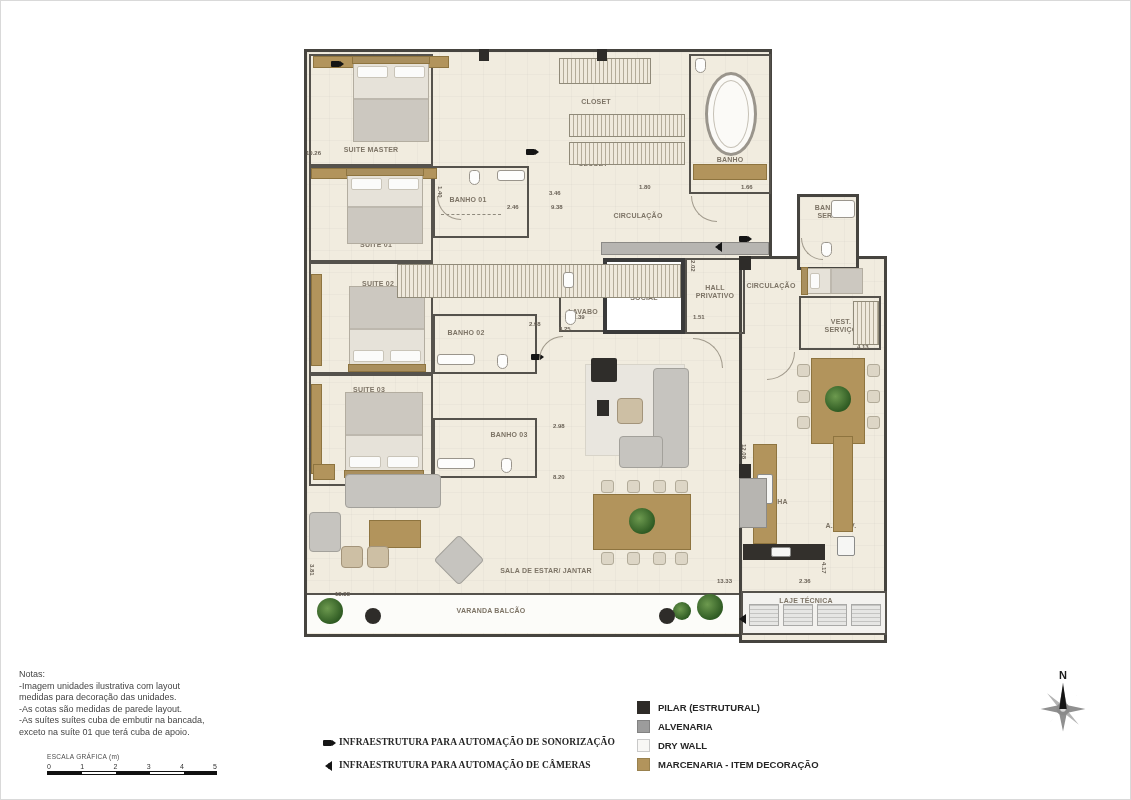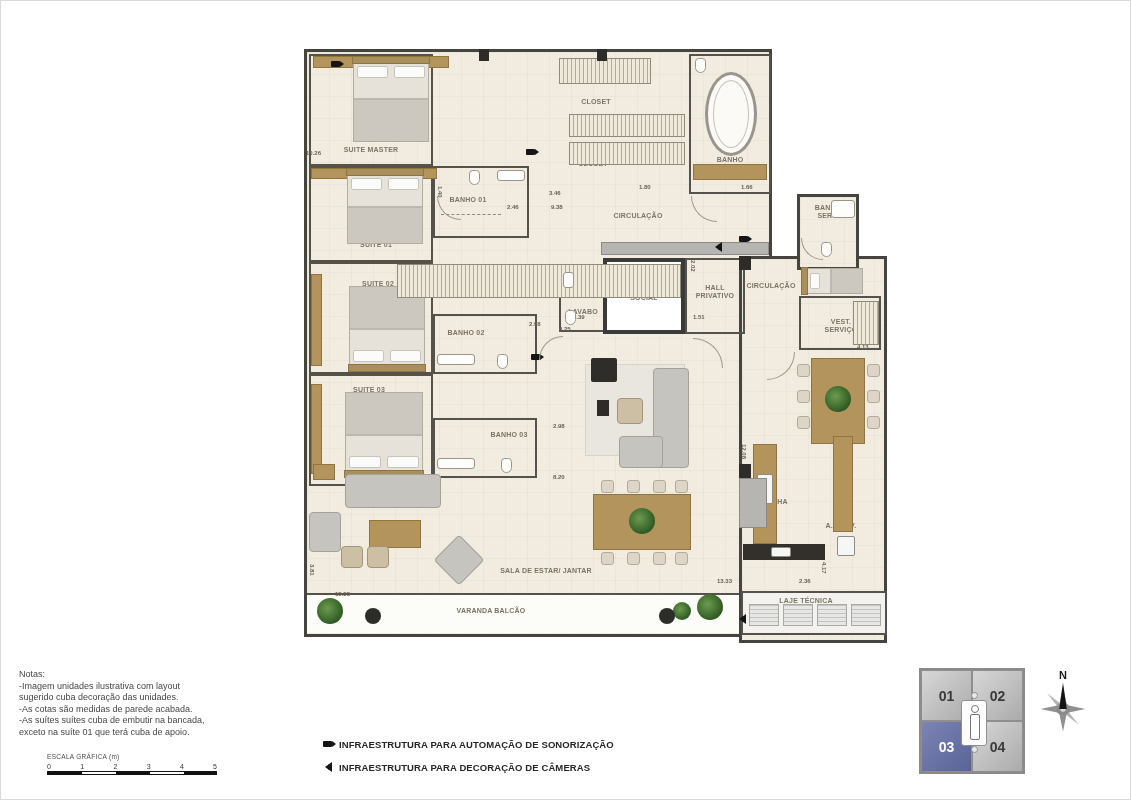--- a/index.html
+++ b/index.html
@@ -63,21 +63,21 @@
 
   
   .notes { position:absolute; left:18px; top:668px; width:290px; font-size:9px; color:#454545; line-height:11.5px; }
   .scale { position:absolute; left:46px; top:752px; width:180px; }
   .scale .slabel { font-size:6.5px; color:#4a4a4a; letter-spacing:.3px; }
   .scale .ticks { display:flex; justify-content:space-between; width:170px; margin-top:3px; font-size:7px; color:#333; }
   .scale .bar { width:170px; height:4px; margin-top:1px; border:1px solid #111;
                 background:repeating-linear-gradient(90deg,#111 0 34px,#fff 34px 68px); }
 
   .autoleg { position:absolute; left:322px; top:736px; }
-  .autoleg .row { display:flex; align-items:center; height:14px; margin-bottom:9px; }
+  .autoleg .row { display:flex; align-items:flex-start; height:14px; margin-bottom:9px;font-family:Liberation Serif, serif; }
   .autoleg .icw { position:relative; width:16px; height:12px; }
   .autoleg .txt { font-size:9.5px; font-weight:bold; color:#262626; letter-spacing:.1px; }
 
   .matleg { position:absolute; left:636px; top:700px; }
   .matleg .row { display:flex; align-items:center; height:13px; margin-bottom:6px; }
   .matleg .sw { width:13px; height:13px; margin-right:8px; border:1px solid #9a9a9a; }
   .matleg .sw0 { background:#2e2b28; border-color:#2e2b28; }
   .matleg .sw1 { background:#9c9c9c; border-color:#828282; }
   .matleg .sw2 { background:#f8f7f5; border-color:#c9c9c9; }
   .matleg .sw3 { background:#b2945c; border-color:#99814e; }
@@ -299,22 +299,22 @@
     <div class="door" style="left:238px;top:290px;width:24px;height:24px;transform:rotate(90deg);"></div>
     <div class="door" style="left:390px;top:150px;width:26px;height:26px;"></div>
     <div class="door" style="left:392px;top:292px;width:30px;height:30px;transform:rotate(180deg);"></div>
     <div class="door" style="left:466px;top:306px;width:28px;height:28px;transform:rotate(270deg);"></div>
     <div class="door" style="left:500px;top:192px;width:22px;height:22px;"></div>
   </div>
 
   <div class="notes">
     <div>Notas:</div>
     <div>-Imagem unidades ilustrativa com layout</div>
-    <div>sugerido cuba decoração das unidades.</div>
-    <div>-As cotas são medidas de parede acabada.</div>
+    <div>medidas para decoração das unidades.</div>
+    <div>-As cotas são medidas de parede layout.</div>
     <div>-As suítes suítes  cuba de embutir na bancada,</div>
     <div>exceto na suíte 01 que terá cuba de apoio.</div>
   </div>
 
   <div class="scale">
     <div class="slabel">ESCALA GRÁFICA (m)</div>
     <div class="ticks">
       <span>0</span>
       <span>1</span>
       <span>2</span>
@@ -329,34 +329,43 @@
     <div class="row">
       <span class="icw">
           <span class="cam" style="left:0;top:3px;"></span>
         </span>
       <span class="txt">INFRAESTRUTURA PARA AUTOMAÇÃO DE SONORIZAÇÃO</span>
     </div>
     <div class="row">
       <span class="icw">
           <span class="spk" style="left:2px;top:1px;"></span>
         </span>
-      <span class="txt">INFRAESTRUTURA PARA DECORAÇÃO DE CÂMERAS</span>
-    </div>
-  </div>
-
-
-  <div class="keyplan">
-    <div class="cell">01</div>
-    <div class="cell">02</div>
-    <div class="cell active">03</div>
-    <div class="cell">04</div>
-    <div class="kp-elev"></div>
-    <div class="kp-dot" style="top:22px;"></div>
-    <div class="kp-dot" style="top:76px;"></div>
-  </div>
+      <span class="txt">INFRAESTRUTURA PARA AUTOMAÇÃO DE CÂMERAS</span>
+    </div>
+  </div>
+
+  <div class="matleg">
+    <div class="row">
+      <span class="sw sw0"></span>
+      <span class="txt">PILAR (ESTRUTURAL)</span>
+    </div>
+    <div class="row">
+      <span class="sw sw1"></span>
+      <span class="txt">ALVENARIA</span>
+    </div>
+    <div class="row">
+      <span class="sw sw2"></span>
+      <span class="txt">DRY WALL</span>
+    </div>
+    <div class="row">
+      <span class="sw sw3"></span>
+      <span class="txt">MARCENARIA - ITEM DECORAÇÃO</span>
+    </div>
+  </div>
+
 
   <div class="compass">
     <div class="n">N</div>
     <svg width="56" height="56" viewBox="0 0 60 60">
       <polygon points="13,13 31,27 47,47 27,31" fill="#b3b3b3"></polygon>
       <polygon points="47,13 33,27 13,47 27,33" fill="#b3b3b3"></polygon>
       <polygon points="30,6 35,30 30,54 25,30" fill="#909090"></polygon>
       <polygon points="6,30 30,35 54,30 30,25" fill="#909090"></polygon>
       <circle cx="30" cy="30" r="7" fill="#8a8a8a"></circle>
       <circle cx="30" cy="30" r="3" fill="#d9d9d9"></circle>

